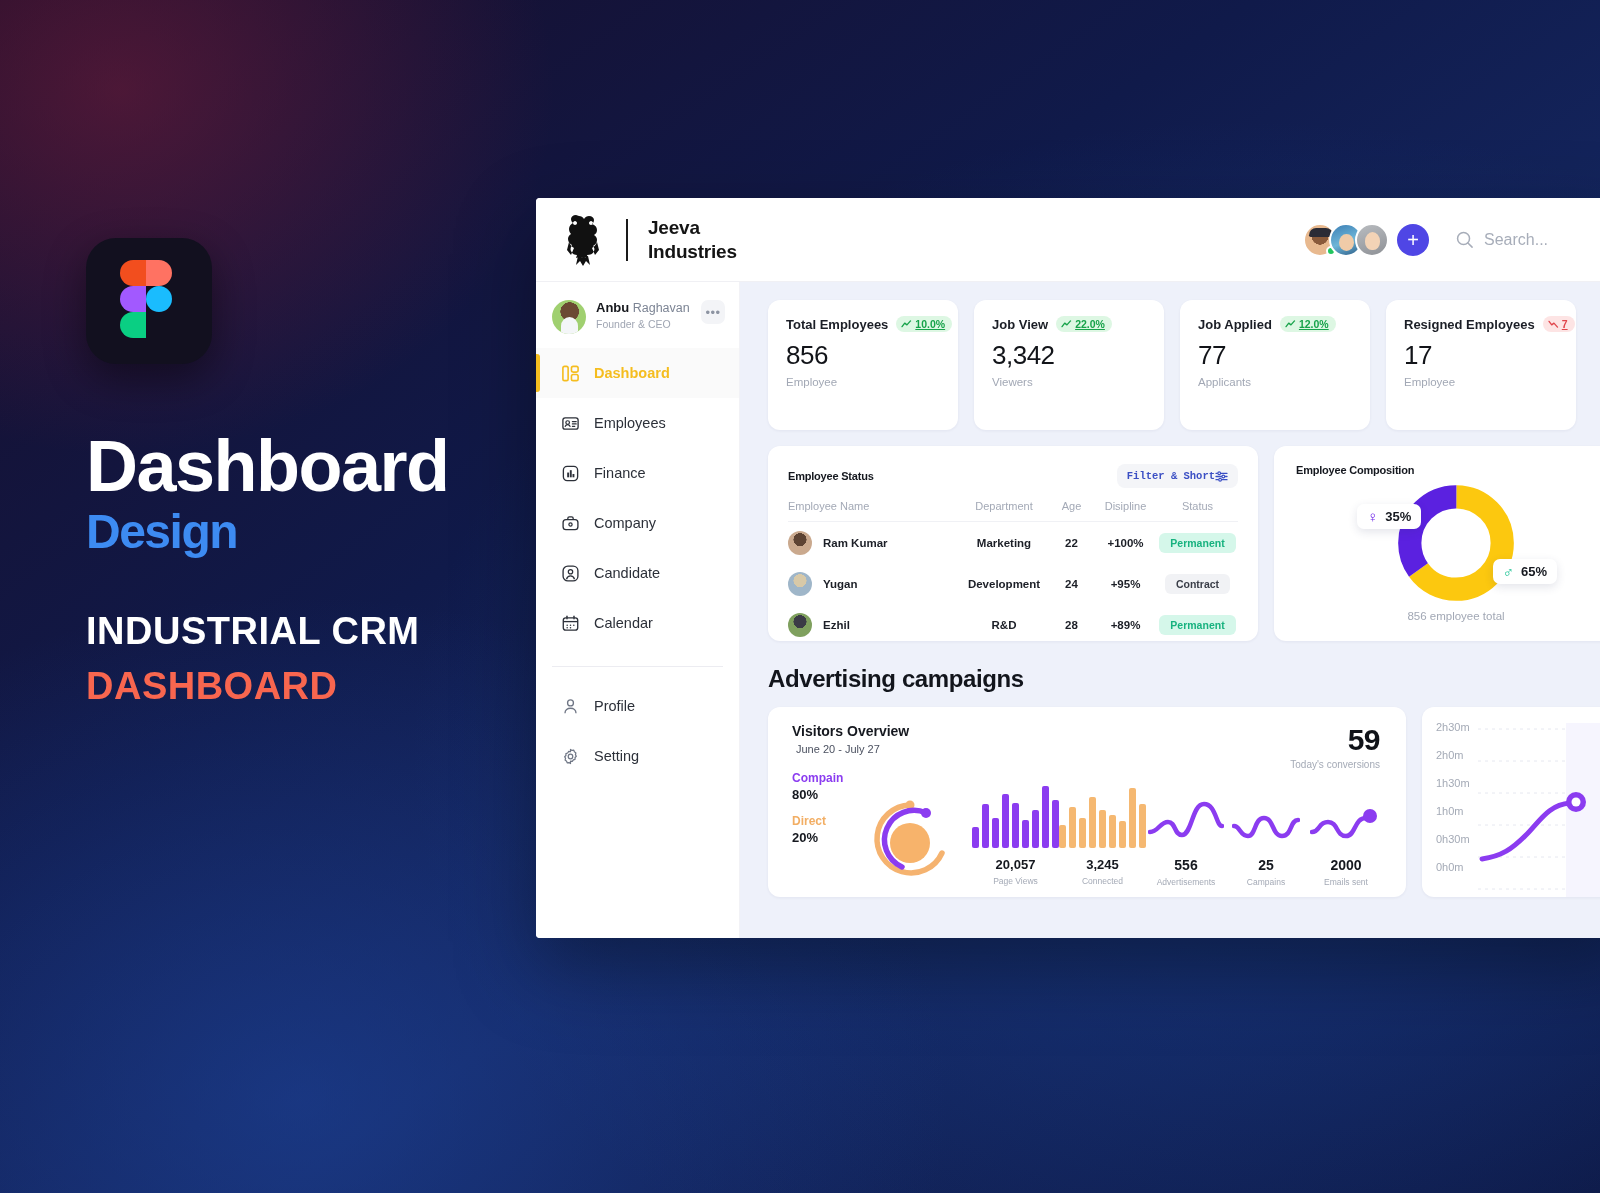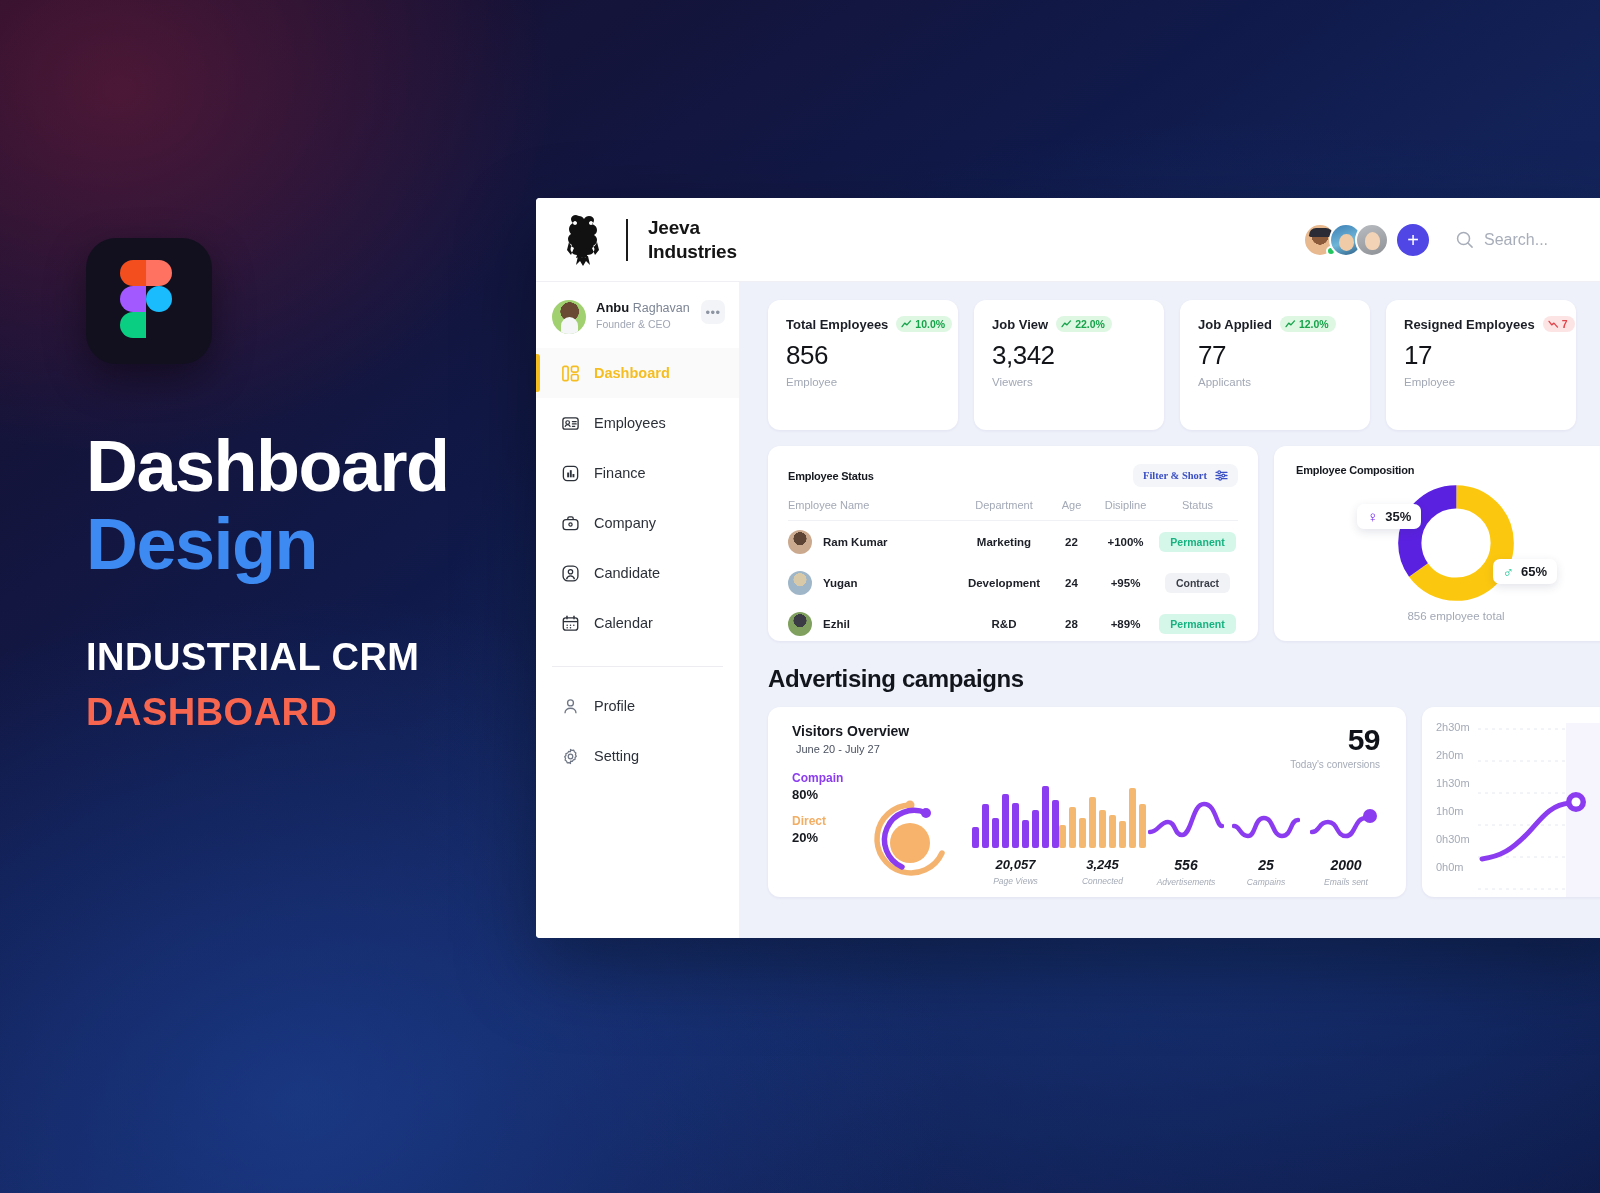--- a/index.html
+++ b/index.html
@@ -26,21 +26,21 @@
   .fg-tr { left: 60px; top: 22px; width: 26px; height: 26px; background: #ff7262; border-radius: 0 13px 13px 0; }
   .fg-ml { left: 34px; top: 48px; width: 26px; height: 26px; background: #a259ff; border-radius: 13px 0 0 13px; }
   .fg-mr { left: 60px; top: 48px; width: 26px; height: 26px; background: #1abcfe; border-radius: 13px; }
   .fg-bl { left: 34px; top: 74px; width: 26px; height: 26px; background: #0acf83; border-radius: 13px 0 0 13px; }
 
   .promo-title {
     margin-top: 64px;
     font-size: 72px; font-weight: 700; color: #ffffff;
     letter-spacing: -1.5px; line-height: 1.08;
   }
-  .promo-title-2 { font-size: 72px; font-weight: 700; color: #3d8bf2; letter-spacing: -1.5px; line-height: 1.08; }
+  .promo-title-2 { font-size: 48px; font-weight: 700; color: #3d8bf2; letter-spacing: -1.5px; line-height: 1.08; }
   .promo-sub {
     margin-top: 52px;
     font-size: 38px; font-weight: 700; color: #ffffff; letter-spacing: 0.5px;
   }
   .promo-sub-2 {
     margin-top: 12px;
     font-size: 38px; font-weight: 700; color: #f8664f; letter-spacing: 0.5px;
   }
 
   
@@ -147,37 +147,38 @@
     width: 190px; flex: 0 0 190px; height: 130px; background: #fff;
     border-radius: 12px; padding: 16px 18px;
     box-shadow: 0 1px 3px rgba(30,40,80,0.06);
   }
   .stat-top { display: flex; align-items: center; gap: 8px; }
   .stat-label { font-size: 13px; font-weight: 700; color: #1b1e26; white-space: nowrap; }
   .pill {
     display: inline-flex; align-items: center; gap: 3px;
     border-radius: 10px; padding: 2px 7px 2px 5px; font-size: 10.5px; font-weight: 700;
     white-space: nowrap;
+    text-decoration: underline;
   }
   .pill.up { background: #ddf7e3; color: #17a34a; }
   .pill.down { background: #fde4e4; color: #e0454b; }
   .stat-value { font-size: 26px; font-weight: 400; color: #121419; margin-top: 8px; letter-spacing: -0.5px; }
   .stat-unit { font-size: 11.5px; color: #a2a8b5; margin-top: 5px; }
 
   
   .row2 { display: flex; gap: 16px; margin-top: 16px; }
   .panel { background: #fff; border-radius: 12px; box-shadow: 0 1px 3px rgba(30,40,80,0.06); }
   .table-panel { width: 490px; flex: 0 0 490px; height: 195px; padding: 18px 20px 0 20px; }
   .panel-head { display: flex; align-items: center; }
   .panel-title { font-size: 11px; font-weight: 700; color: #15181f; letter-spacing: -0.2px; }
   .filter-btn {
-    margin-left: auto; display: flex; align-items: center; gap: 8px;
+    margin-left: auto; display: flex; align-items: center; 
     background: #f4f5f8; border: none; border-radius: 8px; padding: 6px 10px;
     color: #3b4fc4; font-size: 10.5px; font-weight: 700; cursor: pointer;
-    font-family: Liberation Serif, serif;
+    font-family: Liberation Mono, monospace;
   }
   table.emp { width: 100%; border-collapse: collapse; margin-top: 12px; }
   table.emp th {
     font-size: 11px; font-weight: 400; color: #a3a9b6; text-align: center;
     padding-bottom: 9px; border-bottom: 1px solid #f0f1f5;
   }
   table.emp th.left { text-align: left; }
   table.emp td { font-size: 11.5px; font-weight: 700; color: #1c1f27; text-align: center; padding: 9px 0 8px 0; }
   .name-cell { display: flex; align-items: center; gap: 11px; }
   .row-av { width: 24px; height: 24px; border-radius: 50%; flex: 0 0 24px; }
@@ -212,21 +213,21 @@
   .vis-date { font-size: 11px; color: #4b5160; margin-top: 4px; margin-left: 4px; }
   .conv-num { position: absolute; right: 26px; top: 16px; font-size: 30px; font-weight: 700; color: #101319; letter-spacing: -0.5px; }
   .conv-lbl { position: absolute; right: 26px; top: 52px; font-size: 10px; color: #a4aab6; }
   .vis-body { display: flex; align-items: flex-end; margin-top: 16px; }
   .legend { width: 68px; flex: 0 0 68px; padding-bottom: 30px; }
   .lg-k { font-size: 12px; font-weight: 700; }
   .lg-k.c { color: #8b3cf0; }
   .lg-k.d { color: #f2ae64; }
   .lg-v { font-size: 13px; font-weight: 700; color: #15181f; margin-top: 2px; margin-bottom: 12px; }
   .orbit { width: 96px; flex: 0 0 96px; height: 96px; position: relative; margin-left: 2px; }
-  .metrics { display: flex; gap: 0; margin-left: 14px; flex: 1; font-style: italic; }
+  .metrics { display: flex; gap: 0; margin-left: 14px; flex: 1; }
   .metric { flex: 1; text-align: center; }
   .metric .viz { height: 74px; display: flex; align-items: flex-end; justify-content: center; }
   .bars { display: flex; align-items: flex-end; gap: 3px; height: 62px; }
   .bars span { width: 7px; border-radius: 2px; display: block; }
   .m-num { font-size: 13px; font-weight: 700; color: #15181f; margin-top: 9px; }
   .m-num.sm { font-size: 14px; }
   .m-lbl { font-size: 8.5px; color: #a4aab6; margin-top: 4px; }
 
   
   .timepanel { flex: 1; min-width: 0; height: 190px; padding: 14px 0 0 14px; position: relative; overflow: hidden; }

